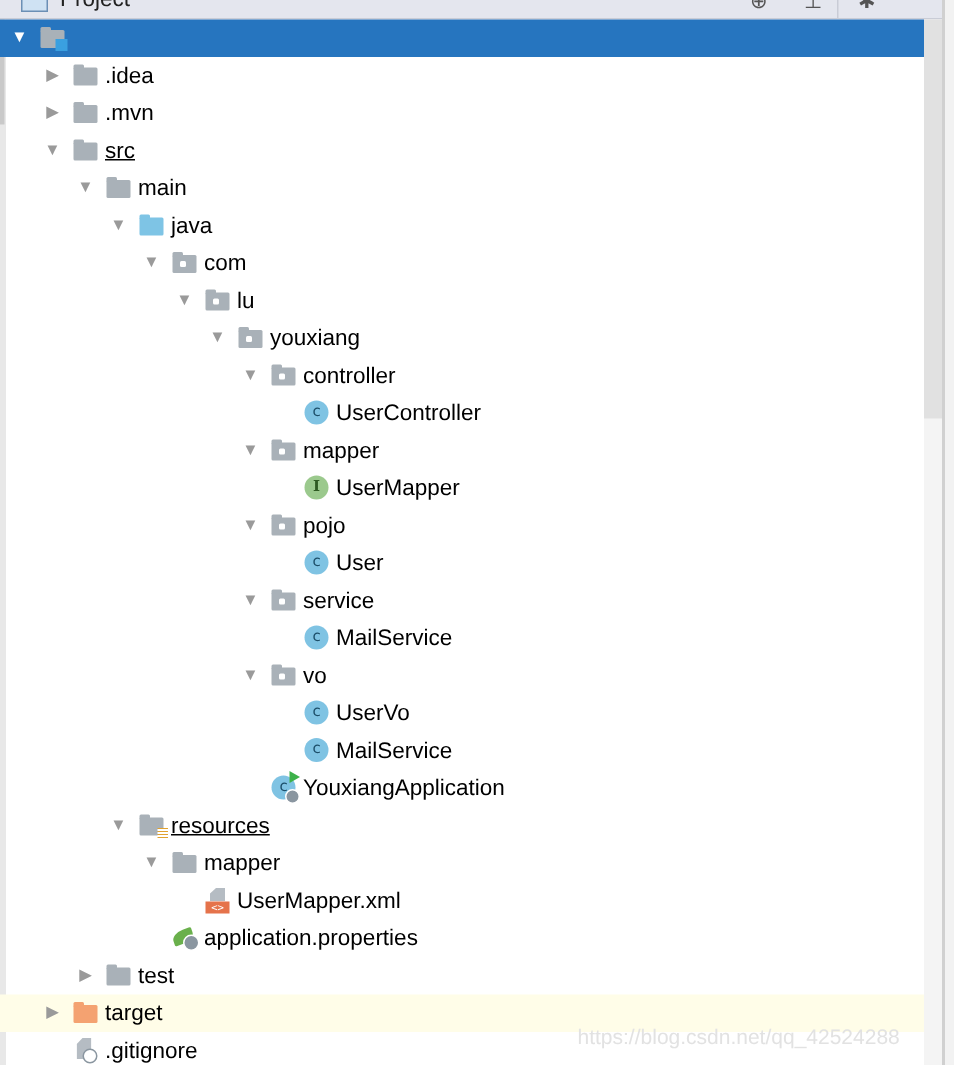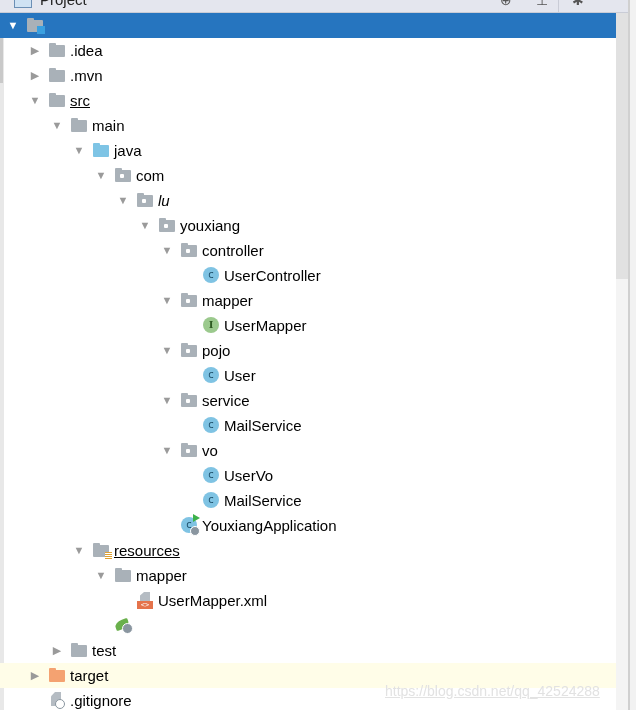--- a/index.html
+++ b/index.html
@@ -55,21 +55,21 @@
   .props .gear { position:absolute; right:0; bottom:0; width:9px; height:9px; border-radius:50%; background:#8a96a0; border:1px solid #fff; }
   .ignore { width:16px; height:17px; top:4px; }
   .ignore .page { position:absolute; left:2px; top:0; width:10px; height:14px; background:#b5bcc3; clip-path:polygon(40% 0, 100% 0, 100% 100%, 0 100%, 0 30%); }
   .ignore .badge { position:absolute; right:0; bottom:0; width:8px; height:8px; border-radius:50%; background:#fff; border:1px solid #8a96a0; }
 
   .vscroll-track { position:absolute; left:616px; top:13px; width:12px; height:697px; background:#f4f4f4; }
   .vscroll-thumb { position:absolute; left:616px; top:13px; width:12px; height:266px; background:#e1e1e1; }
   .rborder { position:absolute; left:628px; top:0; width:2px; height:710px; background:#d0d0d0; }
   .redge { position:absolute; left:630px; top:0; width:6px; height:710px; background:#f2f2f2; }
 
-  .watermark { position:absolute; left:385px; top:683px; font-size:14px; color:#e2e2e2; font-family:"Liberation Sans", sans-serif;text-decoration:underline; }
+  .watermark { position:absolute; left:385px; top:683px; font-size:14px; color:#e2e2e2; font-family:"Liberation Sans", sans-serif; }
 </style>
 </head>
 <body>
 
 <div class="header">
   <span class="proj-icon"></span>
   <span class="title">Project</span>
   <span class="hicon" style="left:500px">⊕</span>
   <span class="hicon" style="left:536px">⊥</span>
   <span class="sep"></span>
@@ -111,21 +111,21 @@
       <span class="label" style="left: 114px;">java</span>
     </div>
     <div class="row">
       <span class="arrow" style="left: 94px;">▼</span>
       <span class="icon folder pkg" style="left: 115px;"></span>
       <span class="label" style="left: 136px;">com</span>
     </div>
     <div class="row">
       <span class="arrow" style="left: 116px;">▼</span>
       <span class="icon folder pkg" style="left: 137px;"></span>
-      <span class="label" style="left: 158px; font-style: italic;">lu</span>
+      <span class="label" style="left: 158px;">lu</span>
     </div>
     <div class="row">
       <span class="arrow" style="left: 138px;">▼</span>
       <span class="icon folder pkg" style="left: 159px;"></span>
       <span class="label" style="left: 180px;">youxiang</span>
     </div>
     <div class="row">
       <span class="arrow" style="left: 160px;">▼</span>
       <span class="icon folder pkg" style="left: 181px;"></span>
       <span class="label" style="left: 202px;">controller</span>
@@ -193,20 +193,21 @@
         <span class="page"></span>
         <span class="tag">&lt;&gt;</span>
       </span>
       <span class="label" style="left: 158px;">UserMapper.xml</span>
     </div>
     <div class="row">
       <span class="icon props" style="left: 115px;">
         <span class="leaf"></span>
         <span class="gear"></span>
       </span>
+      <span class="label" style="left: 136px;">application.properties</span>
     </div>
     <div class="row">
       <span class="arrow" style="left: 50px;">▶</span>
       <span class="icon folder" style="left: 71px;"></span>
       <span class="label" style="left: 92px;">test</span>
     </div>
     <div class="row highlight">
       <span class="arrow" style="left: 28px;">▶</span>
       <span class="icon folder orange" style="left: 49px;"></span>
       <span class="label" style="left: 70px;">target</span>

